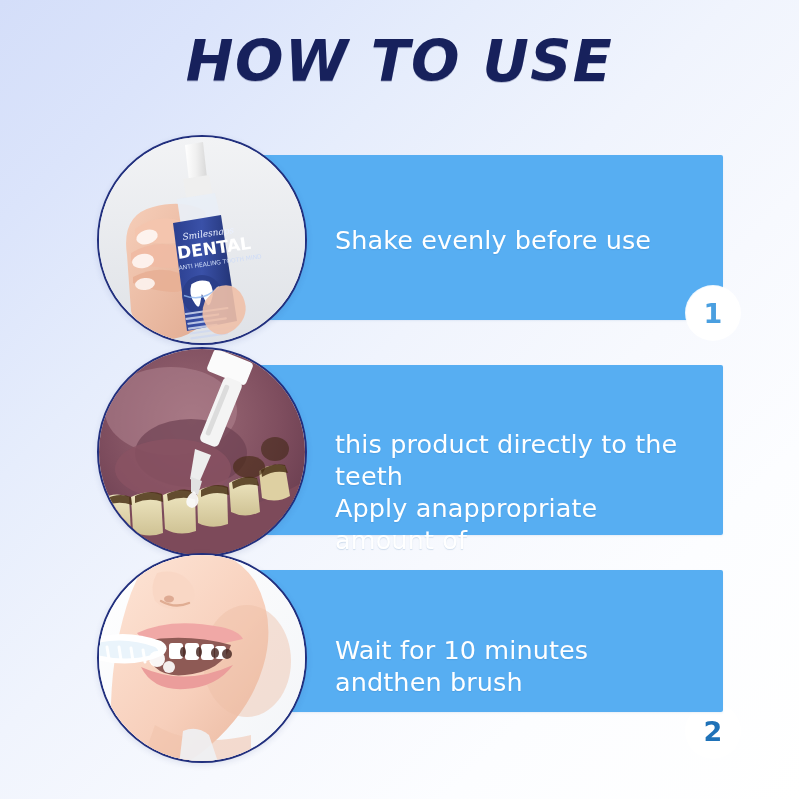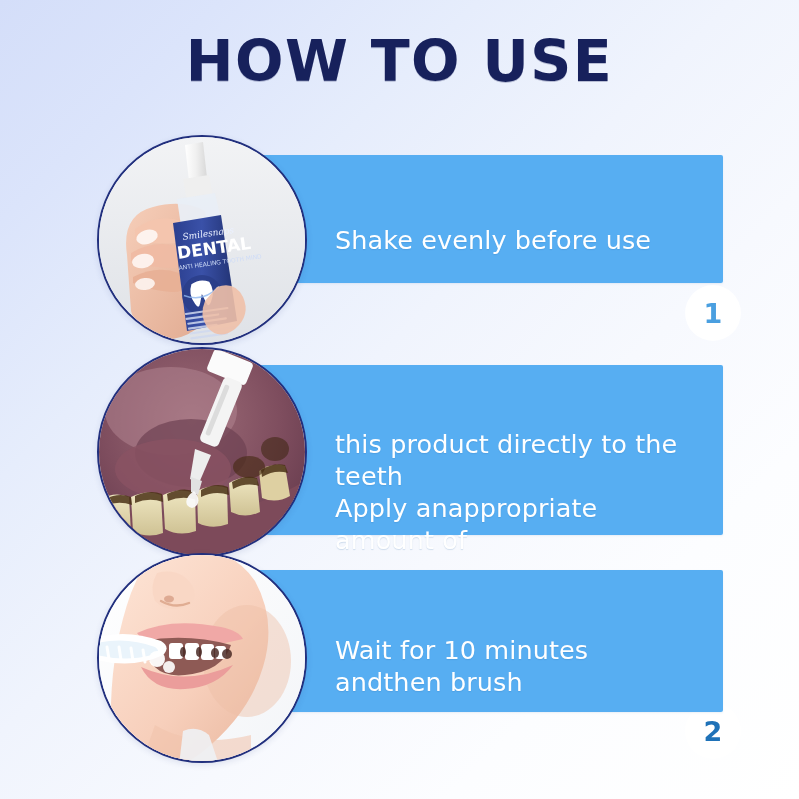--- a/index.html
+++ b/index.html
@@ -36,20 +36,21 @@
     left: 0;
     width: 799px;
     text-align: center;
     font-size: 57px;
     line-height: 1.05;
     font-weight: 700;
     letter-spacing: 1.5px;
     color: #17215c;
     font-family: "DejaVu Sans", sans-serif;
     text-shadow: 0 1px 0 rgba(23,33,92,0.25);
+    font-style: italic;
   }
 
   
   .step {
     position: absolute;
     left: 0;
     width: 799px;
     height: 210px;
   }
   .step-1 { top: 133px; }
@@ -57,21 +58,21 @@
   .step-3 { top: 551px; }
 
   .bar {
     position: absolute;
     left: 212px;
     width: 511px;
     border-radius: 2px;
     background: #57aef2;
     box-shadow: 0 1px 2px rgba(60,120,180,0.10);
   }
-  .step-1 .bar { top: 22px; height: 128px; }
+  .step-1 .bar { top: 22px; height: 165px; }
   .step-2 .bar { top: 20px; height: 170px; }
   .step-3 .bar { top: 19px; height: 142px; }
 
   .bar-text {
     position: absolute;
     left: 123px;
     right: 26px;
     color: #ffffff;
     font-size: 25.5px;
     line-height: 1.26;

